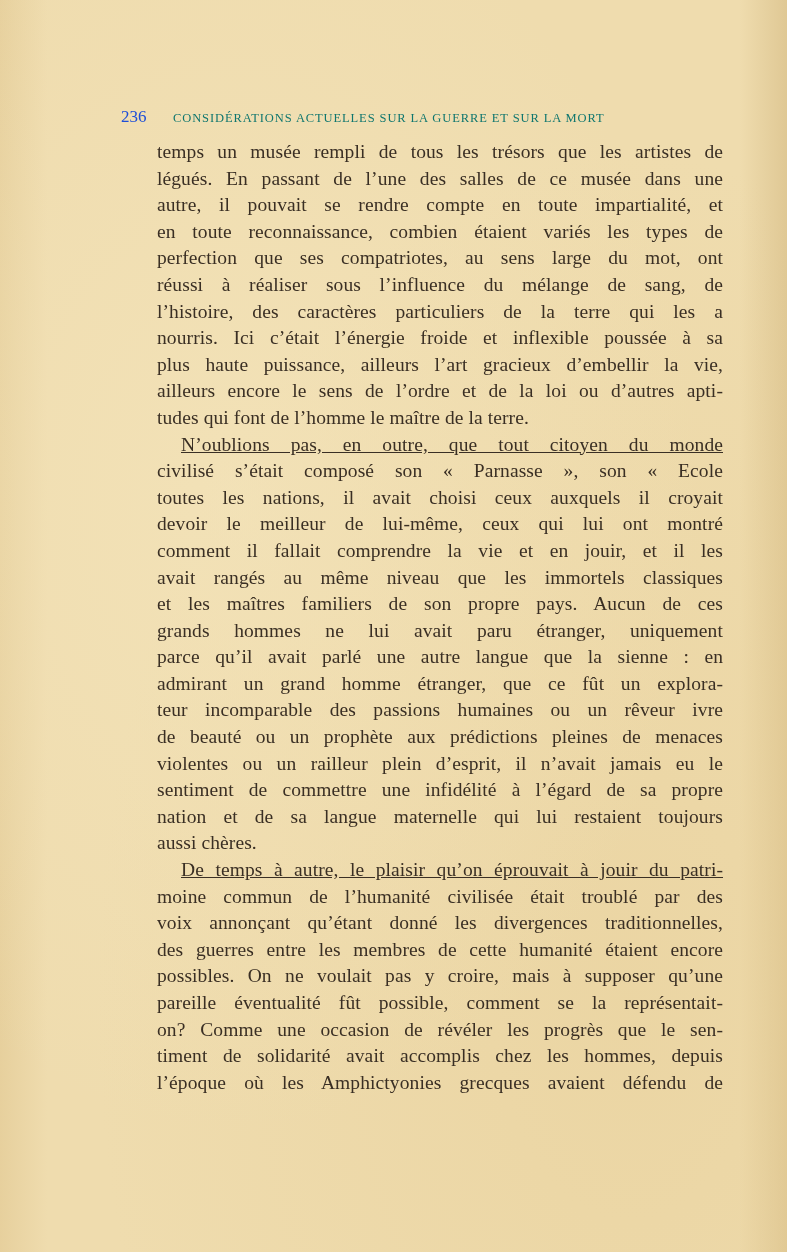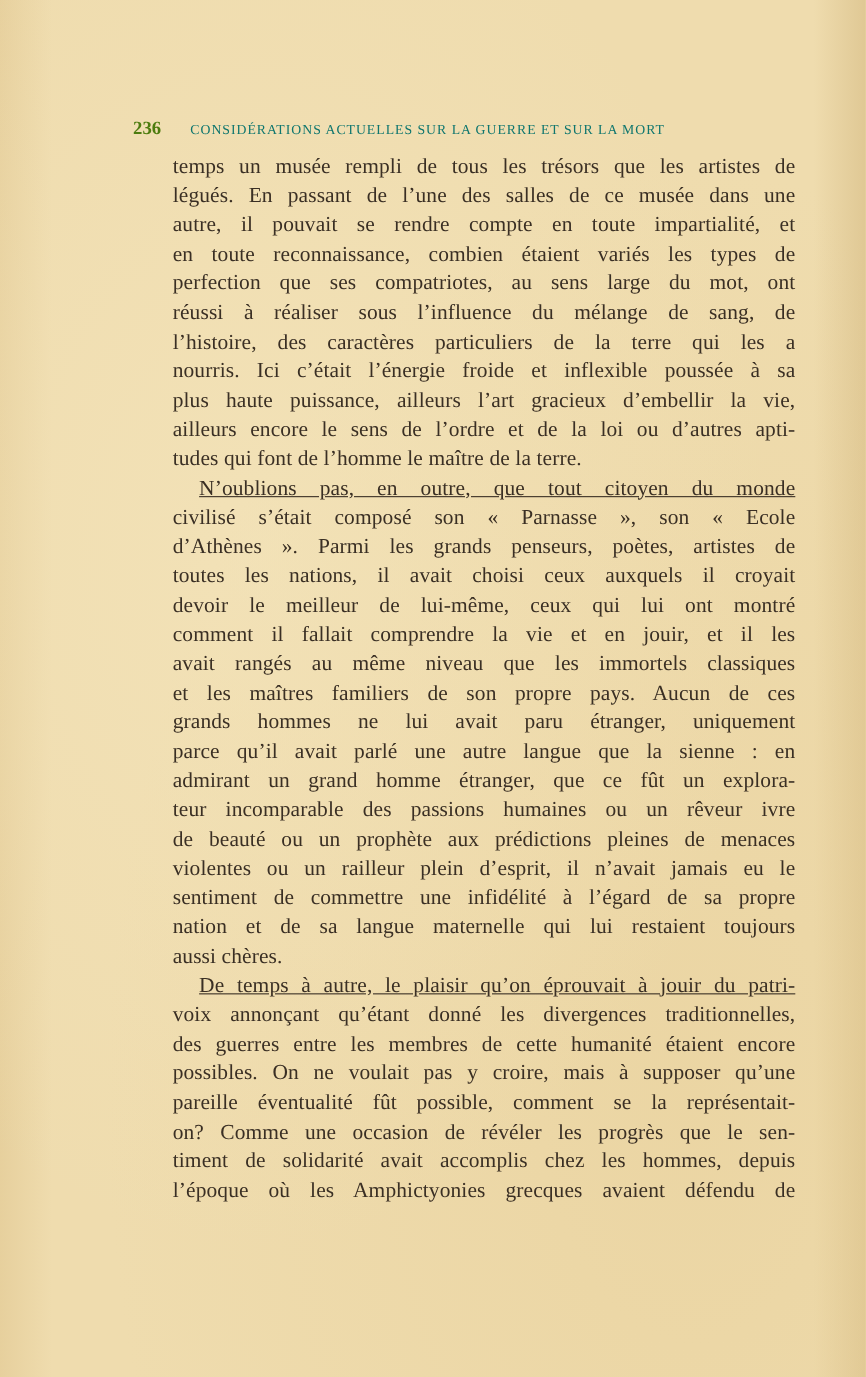--- a/index.html
+++ b/index.html
@@ -13,21 +13,21 @@
     position: relative;
     font-family: "DejaVu Serif", "Liberation Serif", serif;
     color: #3a2f24;
   }
   .page { position: absolute; left: 121px; top: 107px; width: 602px; }
   .running-head {
     display: flex; align-items: baseline;
     font-family: "Liberation Serif", serif;
     height: 24px;
   }
-  .page-number { font-size: 17px; color: #4d7c0f; width: 52px; font-weight: bold; }
+  .page-number { font-size: 17px; color: #1d4ed8; width: 52px; }
   .head-title {
     font-size: 12.5px; letter-spacing: 0.9px; color: #0f766e;
     font-variant: small-caps; text-transform: uppercase;
   }
   .body-text { margin-top: 8px; margin-left: 36px; }
   .line {
     height: 26.6px; line-height: 26.6px;
     font-family: "Liberation Serif", serif;
     font-size: 19.5px;
     white-space: nowrap;
@@ -58,39 +58,39 @@
       <div class="line">l’histoire, des caractères particuliers de la terre qui les a</div>
       <div class="line">nourris. Ici c’était l’énergie froide et inflexible poussée à sa</div>
       <div class="line">plus haute puissance, ailleurs l’art gracieux d’embellir la vie,</div>
       <div class="line">ailleurs encore le sens de l’ordre et de la loi ou d’autres apti-</div>
       <div class="line last">tudes qui font de l’homme le maître de la terre.</div>
     </div>
 
     <div>
       <div class="line indent">N’oublions pas, en outre, que tout citoyen du monde</div>
       <div class="line">civilisé s’était composé son « Parnasse », son « Ecole</div>
-      <div class="line">d’Athènes ». Parmi les grands penseurs, poètes, artistes de</div>
       <div class="line">toutes les nations, il avait choisi ceux auxquels il croyait</div>
       <div class="line">devoir le meilleur de lui-même, ceux qui lui ont montré</div>
       <div class="line">comment il fallait comprendre la vie et en jouir, et il les</div>
       <div class="line">avait rangés au même niveau que les immortels classiques</div>
       <div class="line">et les maîtres familiers de son propre pays. Aucun de ces</div>
       <div class="line">grands hommes ne lui avait paru étranger, uniquement</div>
       <div class="line">parce qu’il avait parlé une autre langue que la sienne : en</div>
       <div class="line">admirant un grand homme étranger, que ce fût un explora-</div>
       <div class="line">teur incomparable des passions humaines ou un rêveur ivre</div>
       <div class="line">de beauté ou un prophète aux prédictions pleines de menaces</div>
       <div class="line">violentes ou un railleur plein d’esprit, il n’avait jamais eu le</div>
       <div class="line">sentiment de commettre une infidélité à l’égard de sa propre</div>
       <div class="line">nation et de sa langue maternelle qui lui restaient toujours</div>
       <div class="line last">aussi chères.</div>
     </div>
 
     <div>
       <div class="line indent">De temps à autre, le plaisir qu’on éprouvait à jouir du patri-</div>
+      <div class="line">moine commun de l’humanité civilisée était troublé par des</div>
       <div class="line">voix annonçant qu’étant donné les divergences traditionnelles,</div>
       <div class="line">des guerres entre les membres de cette humanité étaient encore</div>
       <div class="line">possibles. On ne voulait pas y croire, mais à supposer qu’une</div>
       <div class="line">pareille éventualité fût possible, comment se la représentait-</div>
       <div class="line">on? Comme une occasion de révéler les progrès que le sen-</div>
       <div class="line">timent de solidarité avait accomplis chez les hommes, depuis</div>
       <div class="line">l’époque où les Amphictyonies grecques avaient défendu de</div>
     </div>
   </div>
 </div>

